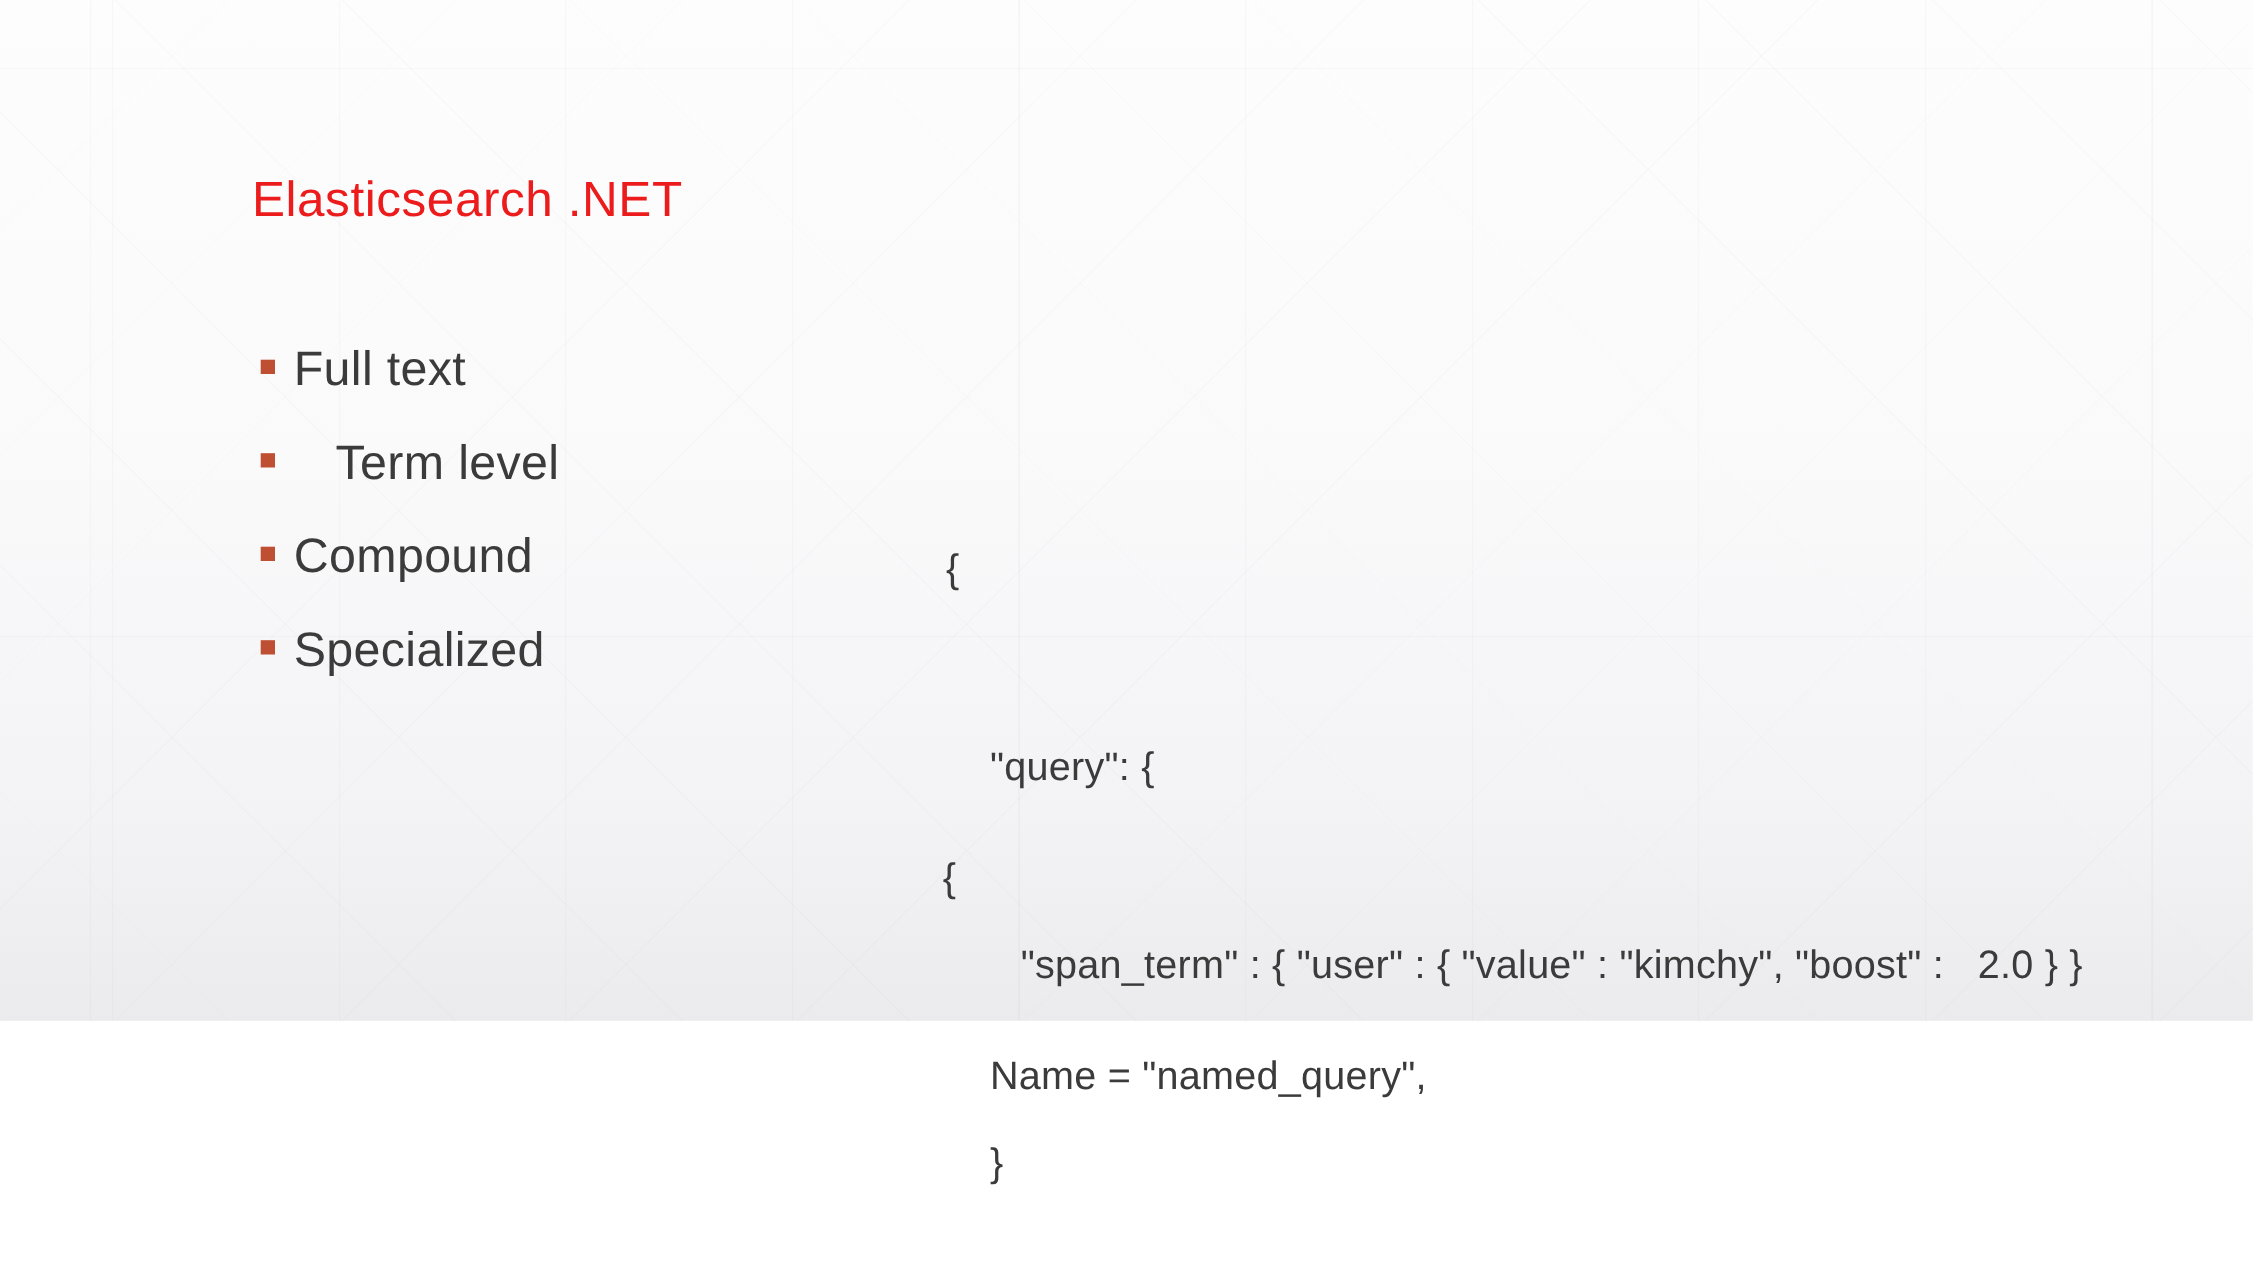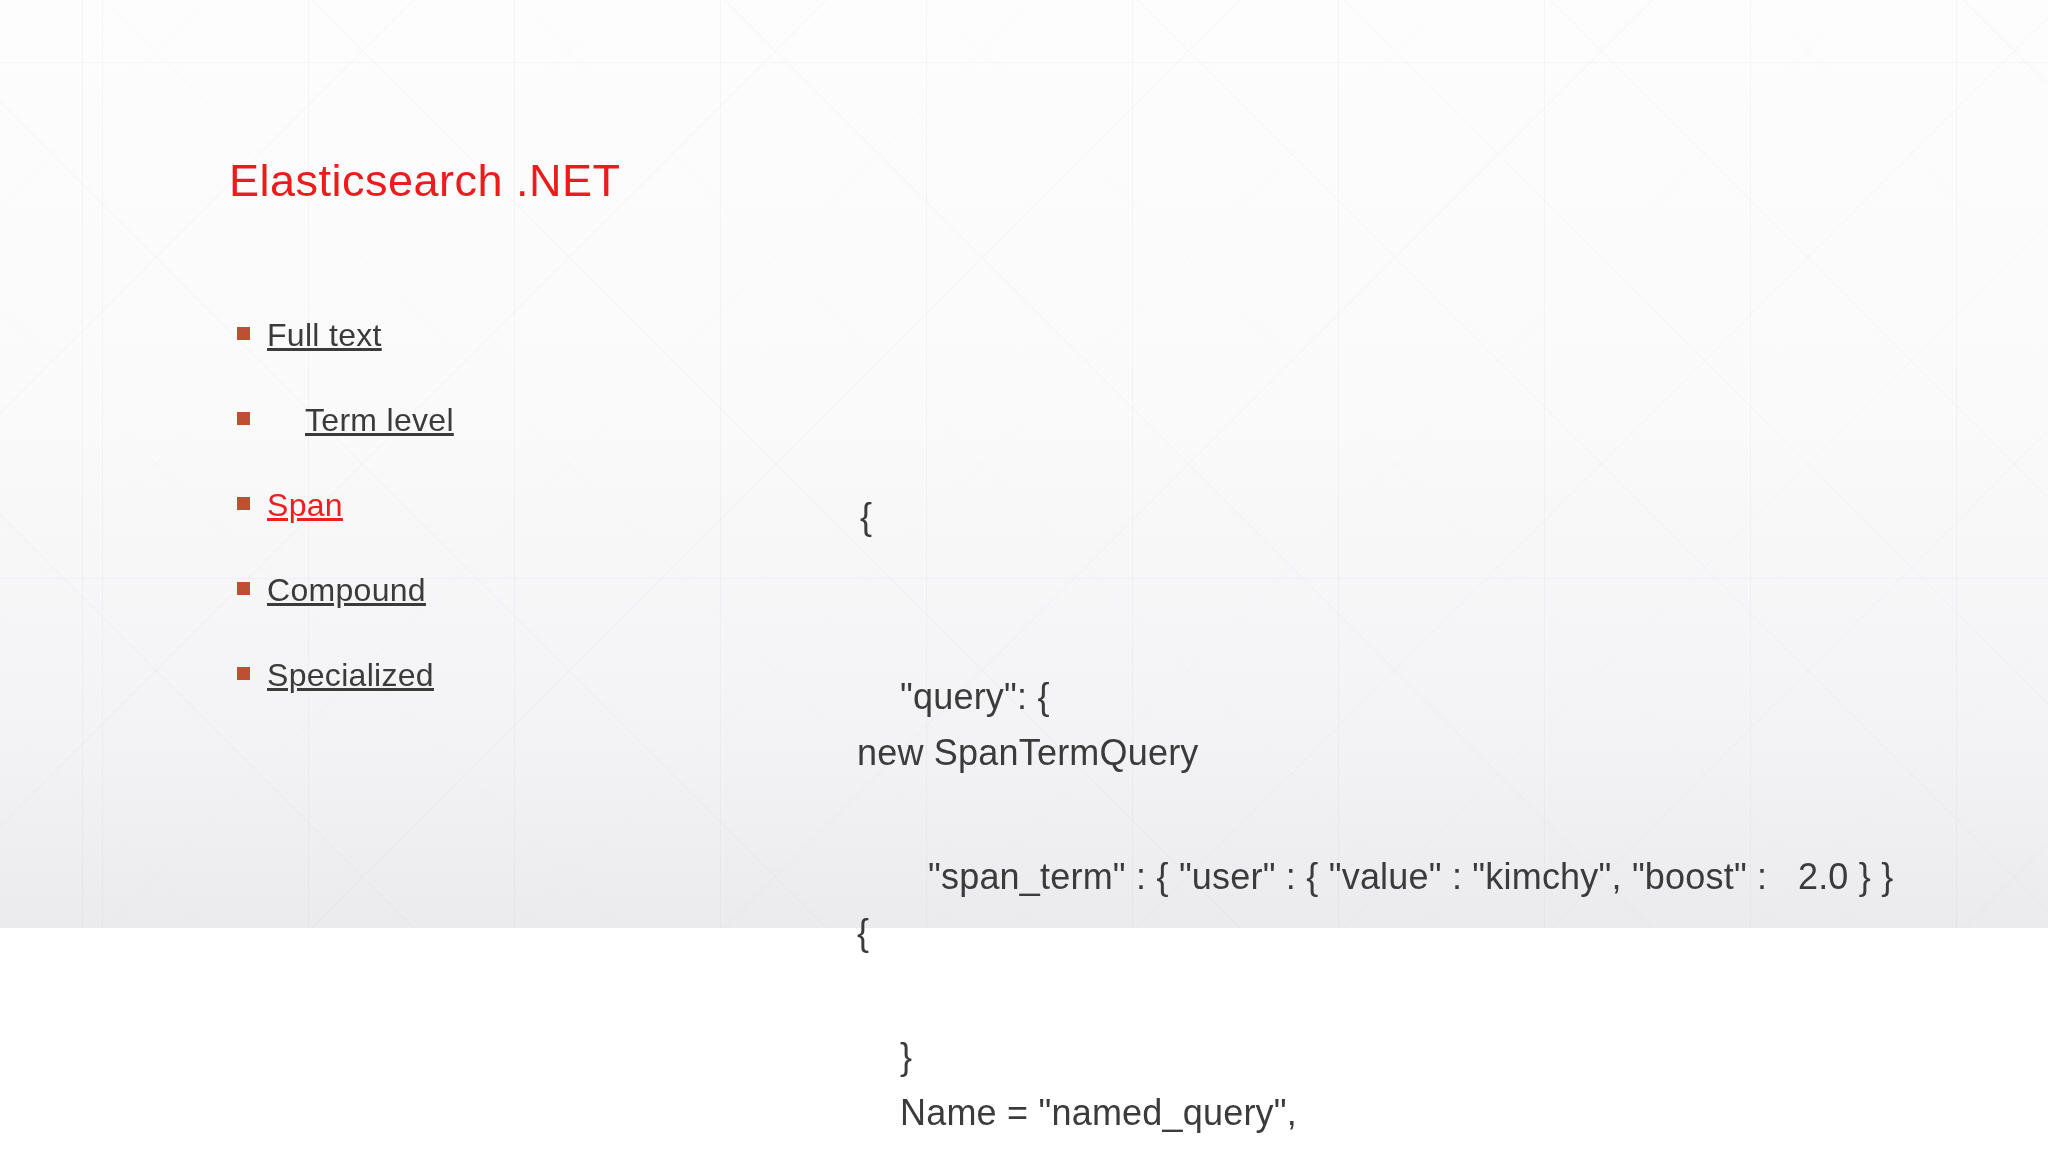--- a/index.html
+++ b/index.html
@@ -48,23 +48,22 @@
     height: 85px;
   }
   .bullet-marker {
     width: 13px;
     height: 13px;
     margin-right: 17px;
     flex: 0 0 auto;
     margin-top: -4px;
   }
   .bullet-label {
-    font-size: 32px;
+    font-size: 44px;
     letter-spacing: 0.3px;
-    text-decoration: underline;
   }
   .code-block {
     position: absolute;
     white-space: pre;
     font-size: 36px;
     line-height: 45px;
     letter-spacing: 0.2px;
   }
   .code-json   { left: 860px; top: 314px; }
   .code-csharp { left: 857px; top: 550px; }
@@ -84,24 +83,20 @@
       <li class="bullet-item">
         <span class="bullet-marker" style="background: rgb(191, 79, 50);"></span>
         <span class="bullet-label" style="color: rgb(59, 59, 59);">Full text</span>
       </li>
 
       <li class="bullet-item">
         <span class="bullet-marker" style="background: rgb(191, 79, 50);"></span>
         <span class="bullet-label" style="color: rgb(59, 59, 59); margin-left: 38px;">Term level</span>
       </li>
 
-      <li class="bullet-item highlighted">
-        <span class="bullet-marker" style="background: rgb(191, 79, 50);"></span>
-        <span class="bullet-label" style="color: rgb(237, 31, 31);">Span</span>
-      </li>
 
       <li class="bullet-item">
         <span class="bullet-marker" style="background: rgb(191, 79, 50);"></span>
         <span class="bullet-label" style="color: rgb(59, 59, 59); text-align: right;">Compound</span>
       </li>
 
 
 
       <li class="bullet-item">
         <span class="bullet-marker" style="background: rgb(191, 79, 50);"></span>
@@ -119,21 +114,20 @@
       <div class="code-line ind-2">"span_term" : { "user" : { "value" : "kimchy", "boost" :   2.0 } }</div>
     
       <div class="code-line ind-1">}</div>
     
       
     </div>
 
   <div class="code-block code-csharp" style="color: rgb(59, 59, 59);">
     
   
-      <div class="code-line ind-0">new SpanTermQuery</div>
     
       <div class="code-line ind-0">{</div>
     
       <div class="code-line ind-1">Name = "named_query",</div>
     
       
     
       
     
       

